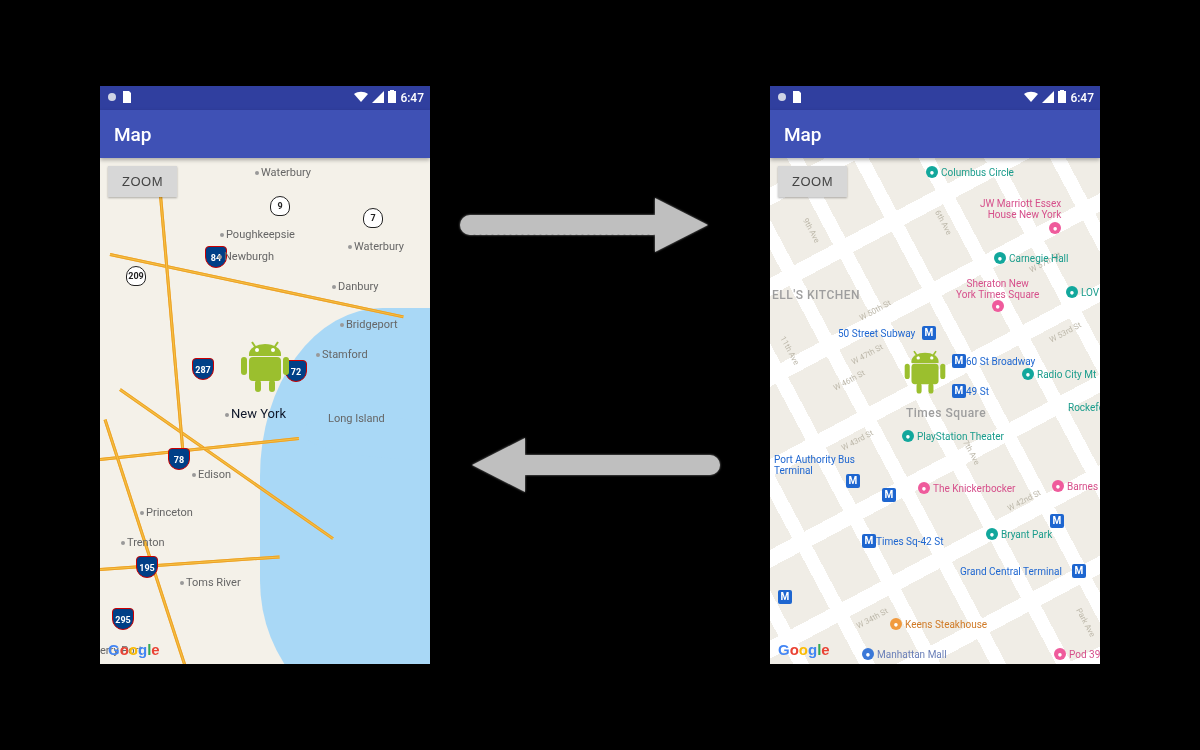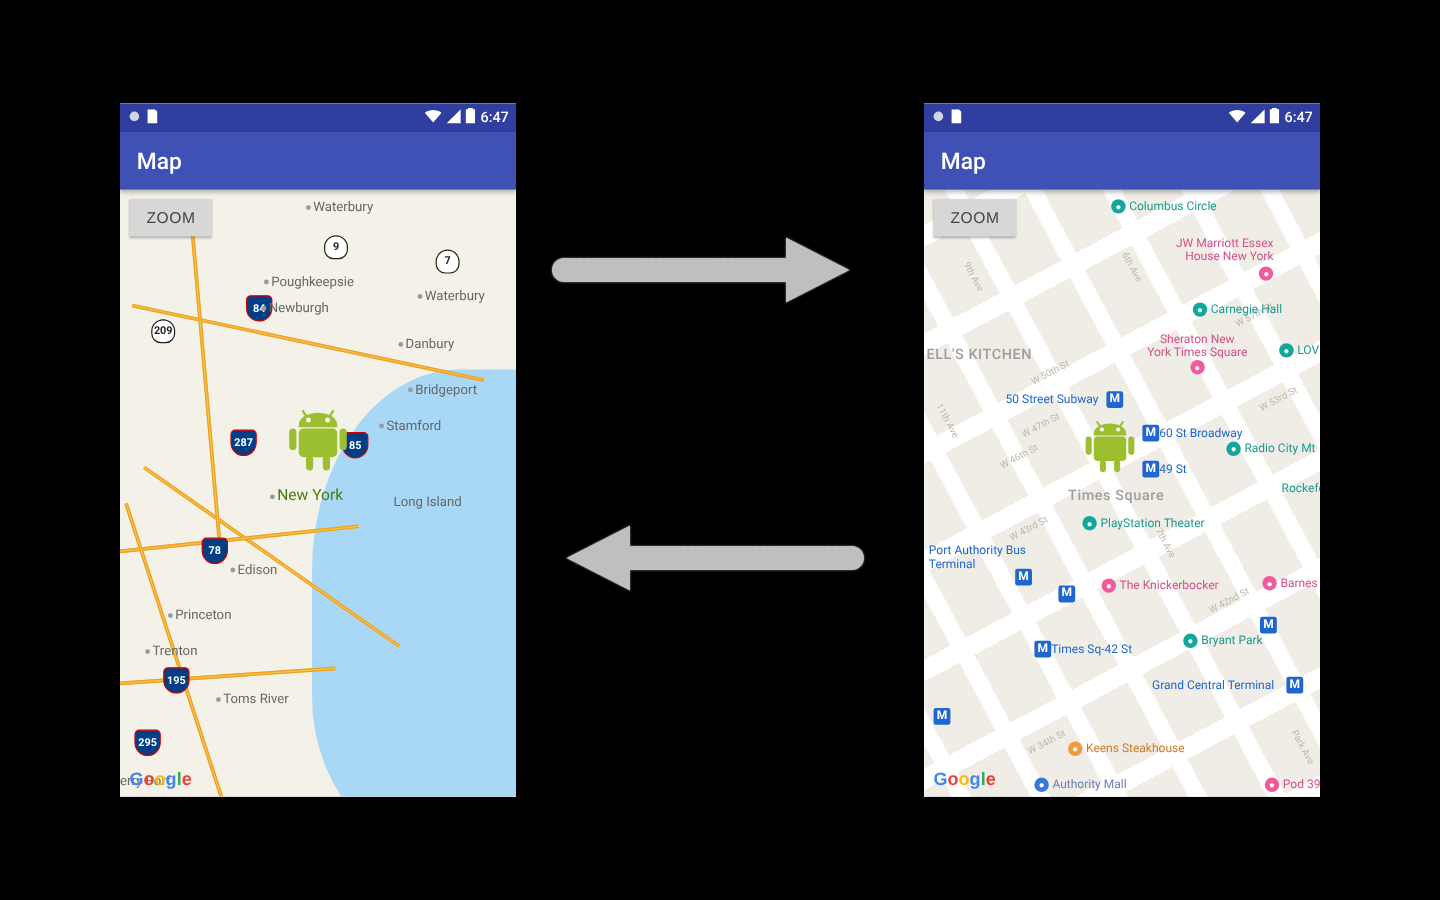--- a/index.html
+++ b/index.html
@@ -251,37 +251,37 @@
     <div class="map-water" style="left:205px;top:260px;width:170px;height:40px;transform:rotate(5deg);border-radius:40%"></div>
 
     <div class="road" style="left:10px;top:95px;width:300px;transform:rotate(12deg)"></div>
     <div class="road" style="left:20px;top:230px;width:260px;transform:rotate(35deg)"></div>
     <div class="road" style="left:60px;top:30px;width:260px;transform:rotate(85deg)"></div>
     <div class="road" style="left:0px;top:300px;width:200px;transform:rotate(-6deg)"></div>
     <div class="road" style="left:0px;top:410px;width:180px;transform:rotate(-4deg)"></div>
     <div class="road" style="left:5px;top:260px;width:330px;transform:rotate(72deg)"></div>
 
     <div class="shield interstate" style="left:105px;top:88px">84</div>
-    <div class="shield interstate" style="left:185px;top:202px">85</div>
+    <div class="shield interstate" style="left:185px;top:202px">72</div>
     <div class="shield interstate" style="left:92px; top:200px">287</div>
     <div class="shield interstate" style="left:68px; top:290px">78</div>
     <div class="shield interstate" style="left:36px; top:398px">195</div>
     <div class="shield interstate" style="left:12px; top:450px">295</div>
     <div class="shield us" style="left:170px;top:38px">9</div>
     <div class="shield us" style="left:263px;top:50px">7</div>
     <div class="shield us" style="left:26px; top:108px">209</div>
 
     <div class="city-label" style="left:155px;top:8px"><span class="city-dot"></span><span>Waterbury</span></div>
     <div class="city-label" style="left:120px;top:70px"><span class="city-dot"></span><span>Poughkeepsie</span></div>
     <div class="city-label" style="left:118px;top:92px"><span class="city-dot"></span><span>Newburgh</span></div>
     <div class="city-label" style="left:248px;top:82px"><span class="city-dot"></span><span>Waterbury</span></div>
     <div class="city-label" style="left:232px;top:122px"><span class="city-dot"></span><span>Danbury</span></div>
     <div class="city-label" style="left:240px;top:160px"><span class="city-dot"></span><span>Bridgeport</span></div>
     <div class="city-label" style="left:216px;top:190px"><span class="city-dot"></span><span>Stamford</span></div>
-    <div class="city-label" style="left:125px;top:248px;font-size:13px;color:#4d7c0f"><span class="city-dot"></span><span>New York</span></div>
+    <div class="city-label" style="left:125px;top:248px;font-size:13px;color:#0f172a"><span class="city-dot"></span><span>New York</span></div>
     <div class="city-label" style="left:228px;top:254px"><span>Long Island</span></div>
     <div class="city-label" style="left:92px; top:310px"><span class="city-dot"></span><span>Edison</span></div>
     <div class="city-label" style="left:40px; top:348px"><span class="city-dot"></span><span>Princeton</span></div>
     <div class="city-label" style="left:21px;  top:378px"><span class="city-dot"></span><span>Trenton</span></div>
     <div class="city-label" style="left:80px; top:418px"><span class="city-dot"></span><span>Toms River</span></div>
     <div class="city-label" style="left:0px;  top:486px"><span>erry Port</span></div>
 
     <div class="android-marker">
       <svg width="52" height="58" viewBox="0 0 52 58">
         <g fill="#9bbf2e">
@@ -332,21 +332,21 @@
   </div>
 
   <div class="app-bar">
     <span>Map</span>
   </div>
 
   <div class="map-area">
     <div class="streets-base"></div>
 
     <div class="district" style="left:2px;top:130px">ELL'S KITCHEN</div>
-    <div class="district" style="left:120px;top:248px">Times Square</div>
+    <div class="district" style="left:136px;top:248px">Times Square</div>
 
     <div class="tiny-street" style="left:258px;top:100px;transform:rotate(-28deg)">W 57th St</div>
     <div class="tiny-street" style="left:278px;top:170px;transform:rotate(-28deg)">W 53rd St</div>
     <div class="tiny-street" style="left:88px; top:148px;transform:rotate(-28deg)">W 50th St</div>
     <div class="tiny-street" style="left:80px; top:192px;transform:rotate(-28deg)">W 47th St</div>
     <div class="tiny-street" style="left:62px; top:218px;transform:rotate(-28deg)">W 46th St</div>
     <div class="tiny-street" style="left:70px; top:278px;transform:rotate(-28deg)">W 43rd St</div>
     <div class="tiny-street" style="left:236px;top:338px;transform:rotate(-28deg)">W 42nd St</div>
     <div class="tiny-street" style="left:85px; top:456px;transform:rotate(-28deg)">W 34th St</div>
     <div class="tiny-street" style="left:4px;  top:188px;transform:rotate(62deg)">11th Ave</div>
@@ -418,21 +418,21 @@
       </div>
     <div class="poi" style="left:190px;top:408px;color:#1e66d0">
         <span>Grand Central Terminal</span>
       </div>
     <div class="poi orange" style="left:120px;top:460px">
         <span class="pin orange">●</span>
         <span>Keens Steakhouse</span>
       </div>
     <div class="poi" style="left:92px;top:490px;color:#6a7fb8">
         <span class="pin blue">●</span>
-        <span>Authority Mall</span>
+        <span>Manhattan Mall</span>
       </div>
     <div class="poi pink" style="left:284px;top:490px">
         <span class="pin pink">●</span>
         <span>Pod 39</span>
       </div>
 
     <div class="metro" style="left:152px;top:168px">M</div>
     <div class="metro" style="left:182px;top:196px">M</div>
     <div class="metro" style="left:182px;top:226px">M</div>
     <div class="metro" style="left:76px; top:316px">M</div>

